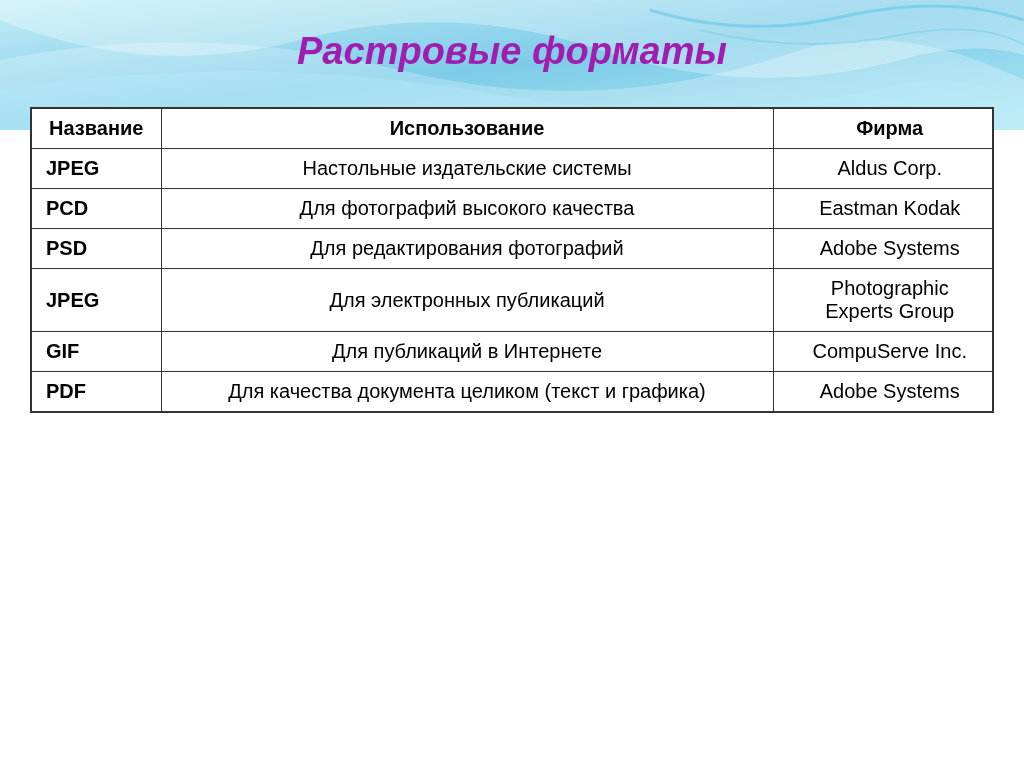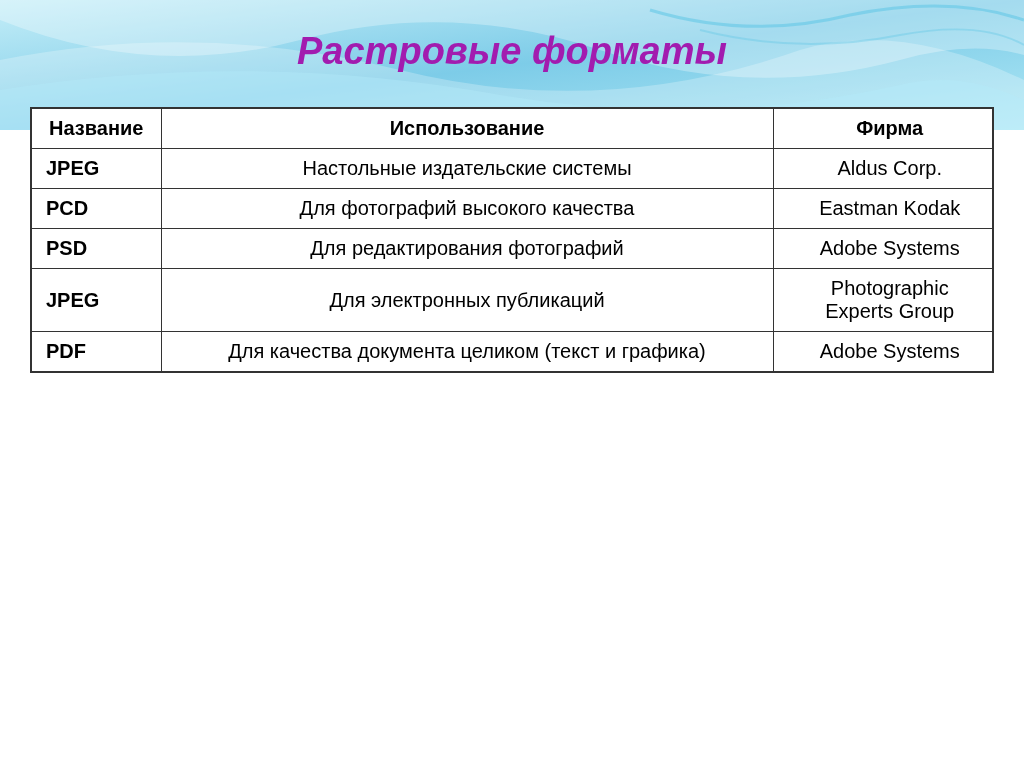--- a/index.html
+++ b/index.html
@@ -128,19 +128,24 @@
           <td class="col-name">PSD</td>
           <td class="col-use">Для редактирования фотографий</td>
           <td class="col-firm">Adobe Systems</td>
         </tr>
         <tr>
           <td class="col-name">JPEG</td>
           <td class="col-use">Для электронных публикаций</td>
           <td class="col-firm">Photographic Experts Group</td>
         </tr>
         <tr>
+          <td class="col-name">GIF</td>
+          <td class="col-use">Для публикаций в Интернете</td>
+          <td class="col-firm">CompuServe Inc.</td>
+        </tr>
+        <tr>
           <td class="col-name">PDF</td>
           <td class="col-use" style="text-align: center;">Для качества документа целиком (текст и графика)</td>
           <td class="col-firm">Adobe Systems</td>
         </tr>
       </tbody>
   </table>
 </div>
 
 </body></html>

